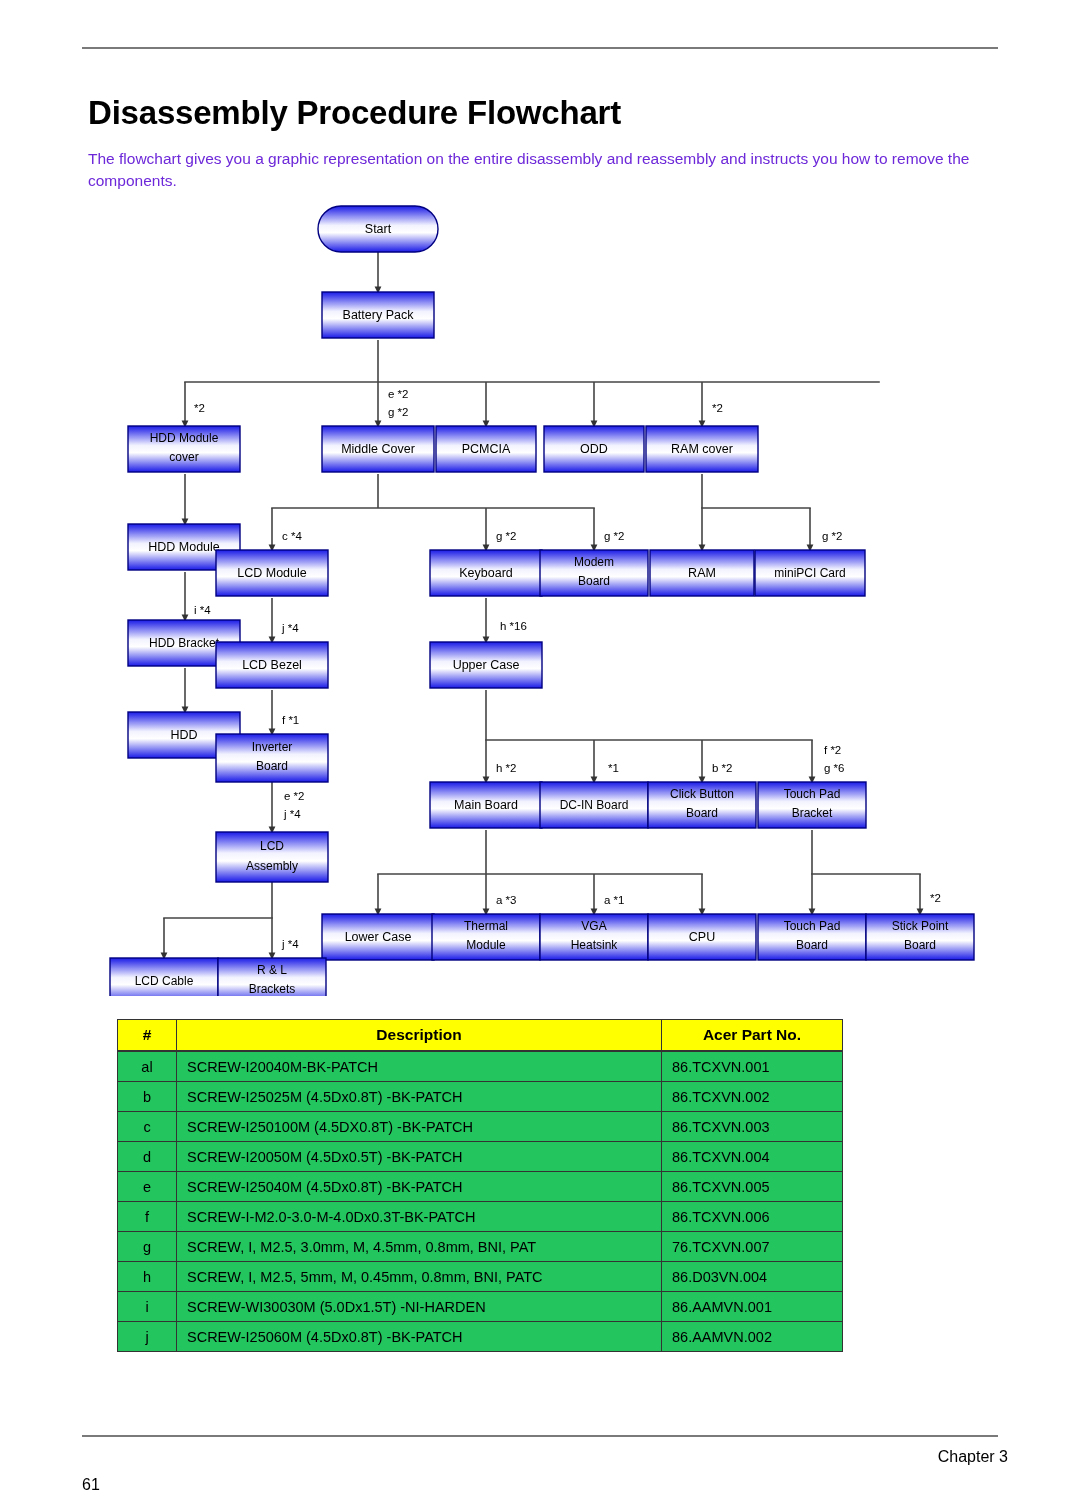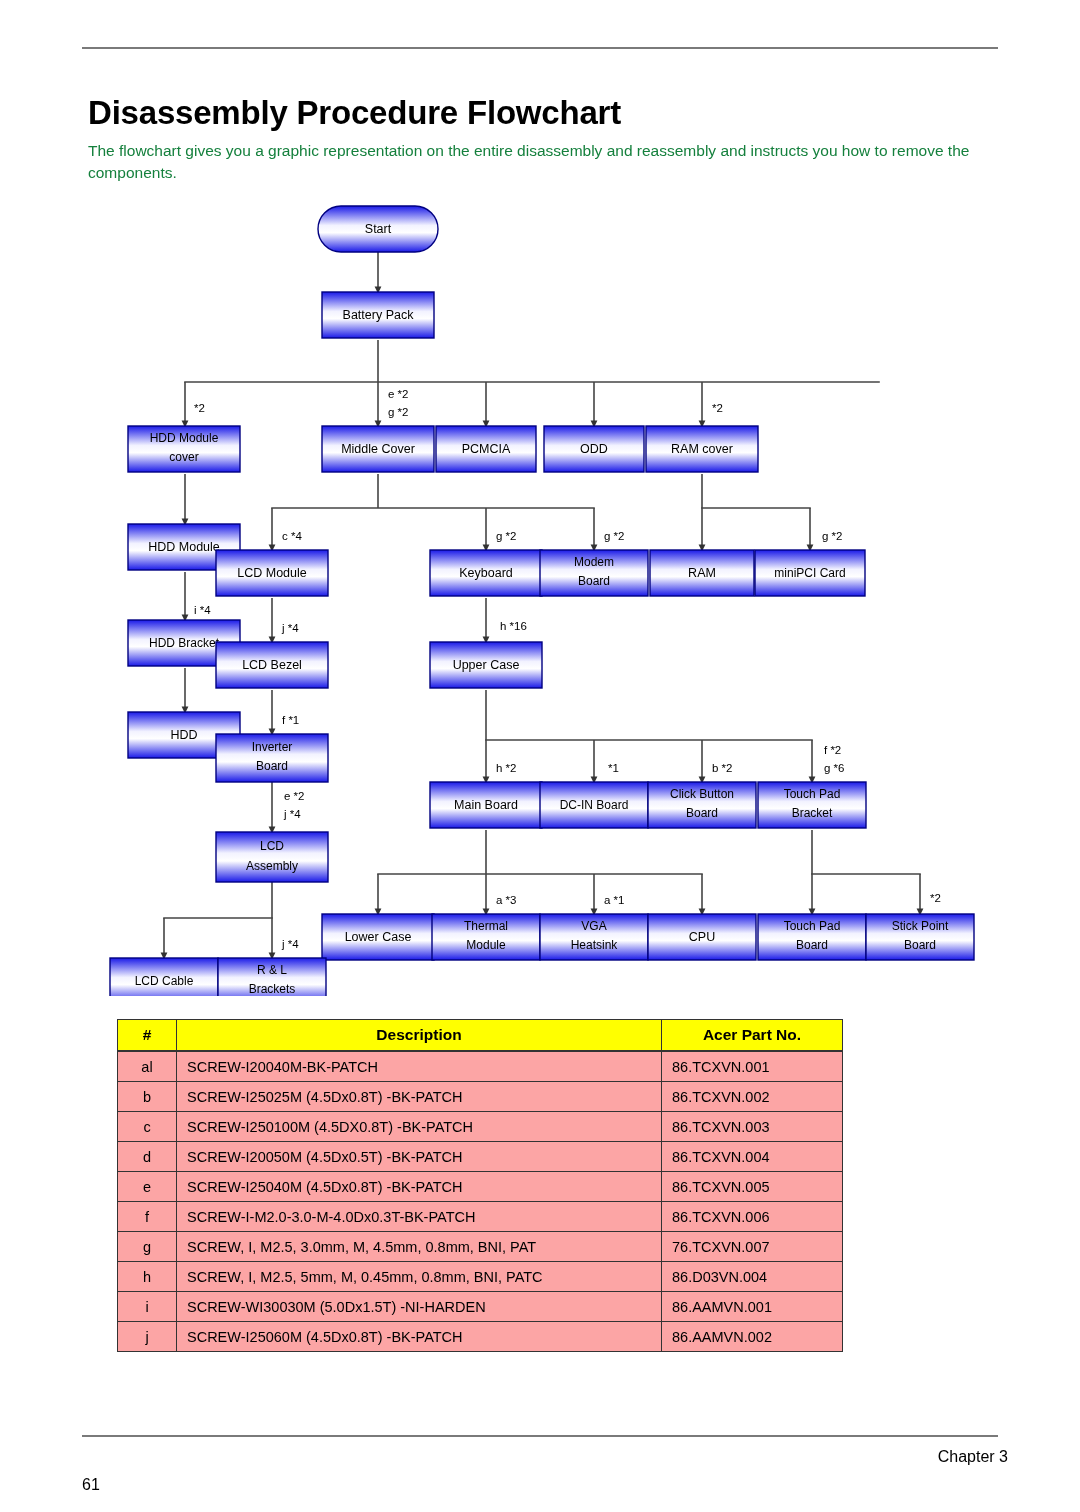--- a/index.html
+++ b/index.html
@@ -29,25 +29,25 @@
     left: 88px; top: 72px;
     width: 900px;
     font-size: 33px;
     font-weight: bold;
     letter-spacing: -0.2px;
     color: #000;
     white-space: nowrap;
   }
   .intro {
     position: absolute;
-    left: 88px; top: 124px;
+    left: 88px; top: 132px;
     width: 910px;
     font-size: 15.5px;
     line-height: 22px;
-    color: #15803d;
+    color: #6d28d9;
   }
 
   
   .flow {
     position: absolute;
     left: 100px; top: 196px;
     width: 880px; height: 800px;
   }
   .flow svg { display: block; }
 
@@ -72,21 +72,21 @@
     left: 117px; top: 1019px;
     border-collapse: collapse;
     font-size: 14.5px;
   }
   .parts-table td, .parts-table th {
     border: 1px solid #333;
     padding: 0;
     height: 29px;
     vertical-align: middle;
     font-weight: normal;
-    background: #fca5a5;
+    background: #22c55e;
   }
   .parts-table thead th {
     background: #ffff00;
     font-weight: bold;
     text-align: center;
     height: 30px;
     font-size: 15.5px;
     border-bottom: 2px solid #333;
   }
   .col-idx   { width: 58px;  text-align: center; }

